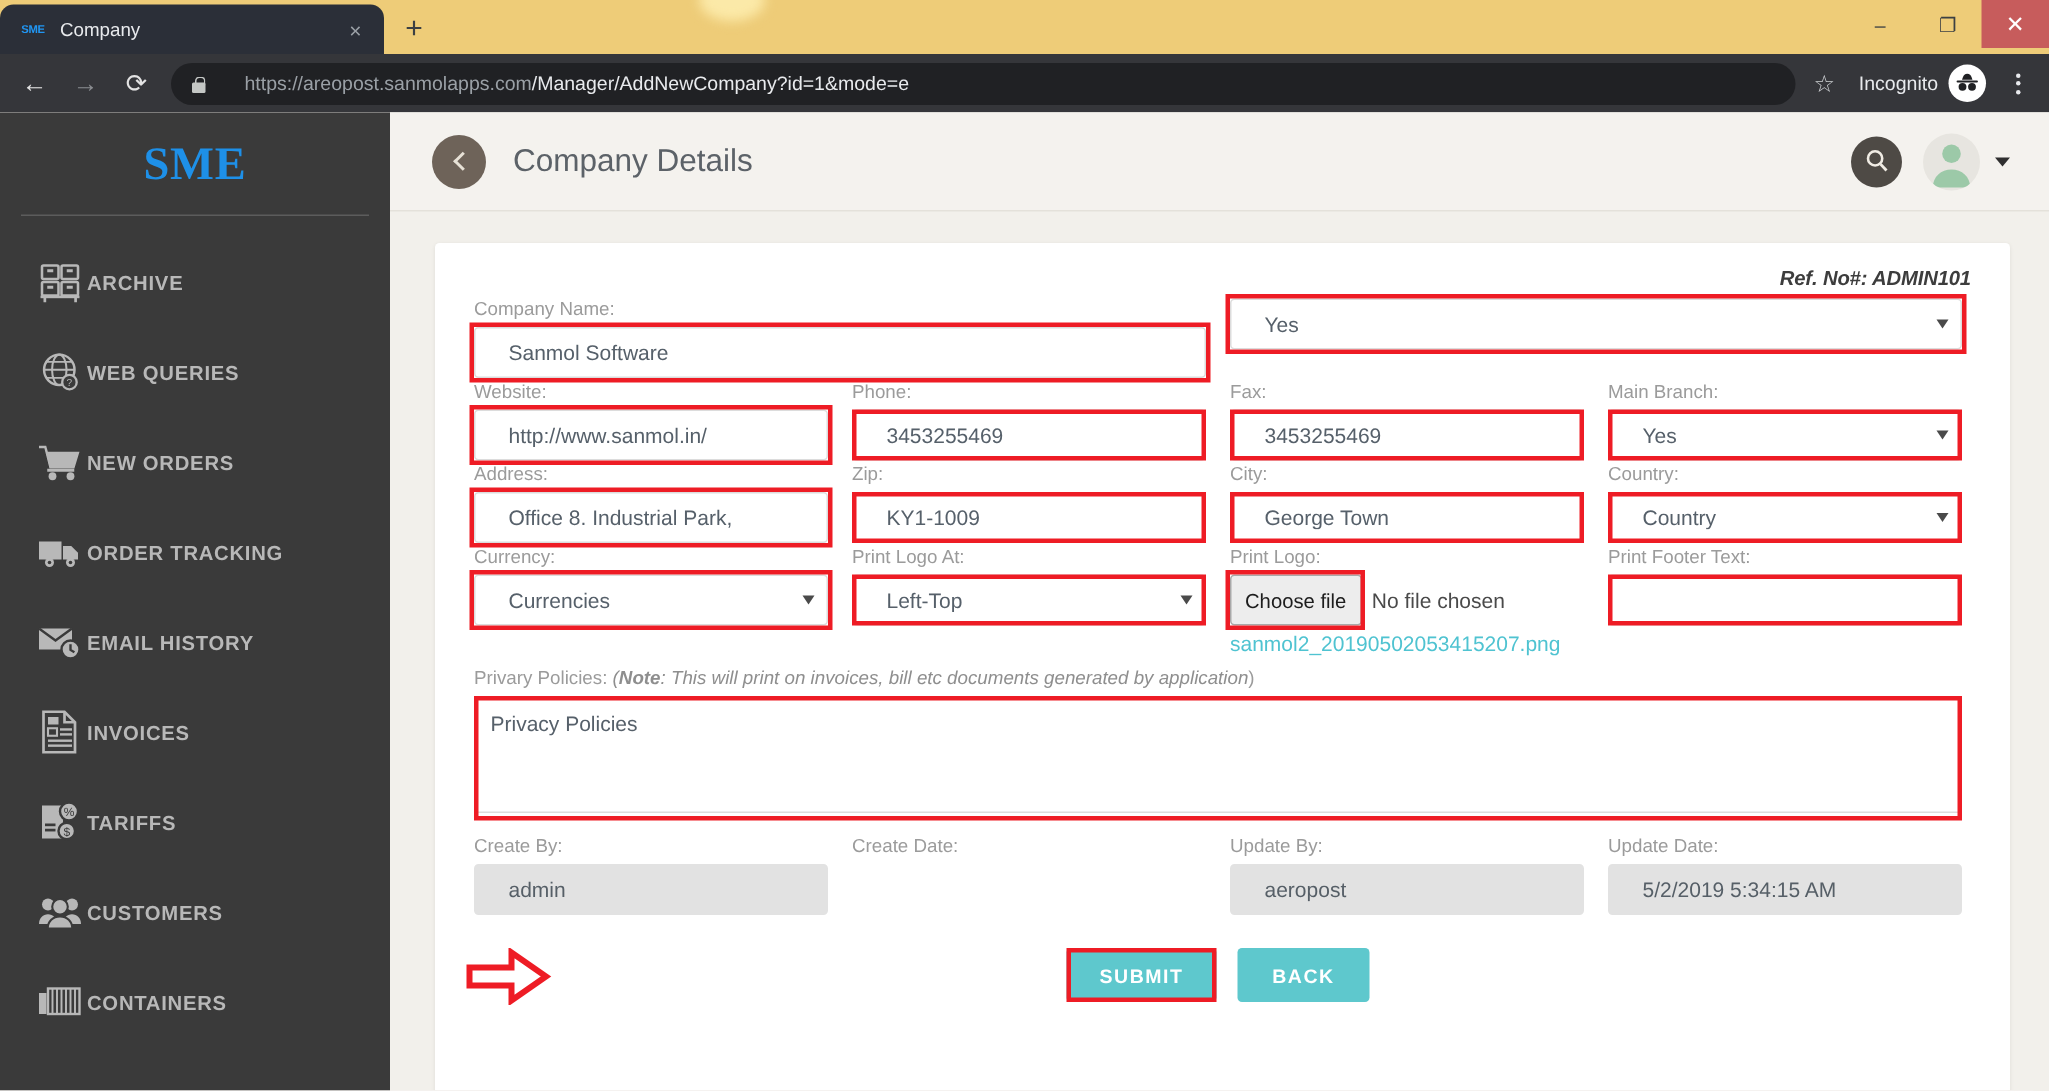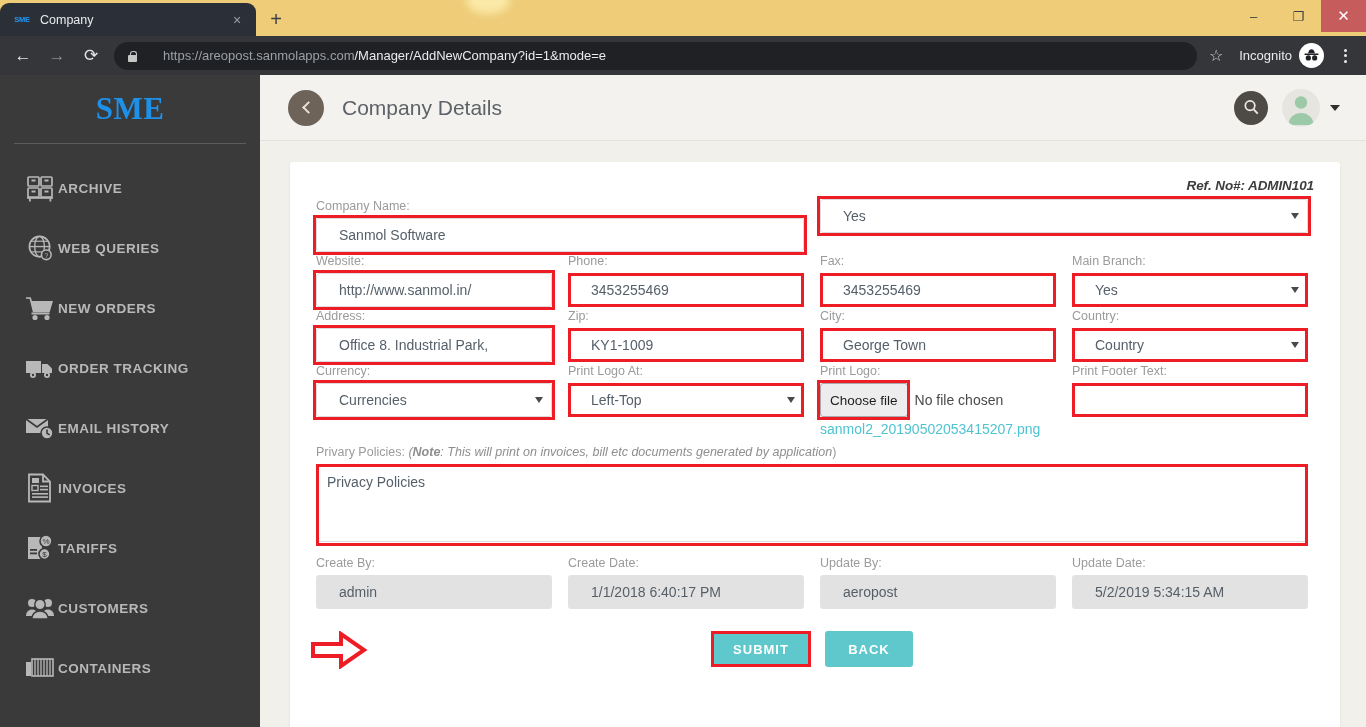--- a/index.html
+++ b/index.html
@@ -606,21 +606,20 @@
             </div>
           </div>
 
           <div class="row" style="margin-top:10px;">
             <div class="col c-1-4">
               <label class="fld-label">Create By:</label>
               <input class="ctl readonly" readonly="" value="admin" style="">
             </div>
             <div class="col c-1-4">
               <label class="fld-label">Create Date:</label>
-              <input class="ctl readonly" readonly="" value="1/1/2018 6:40:17 PM" style="">
             </div>
             <div class="col c-1-4">
               <label class="fld-label">Update By:</label>
               <input class="ctl readonly" readonly="" value="aeropost" style="">
             </div>
             <div class="col c-1-4">
               <label class="fld-label">Update Date:</label>
               <input class="ctl readonly" readonly="" value="5/2/2019 5:34:15 AM" style="">
             </div>
           </div>

